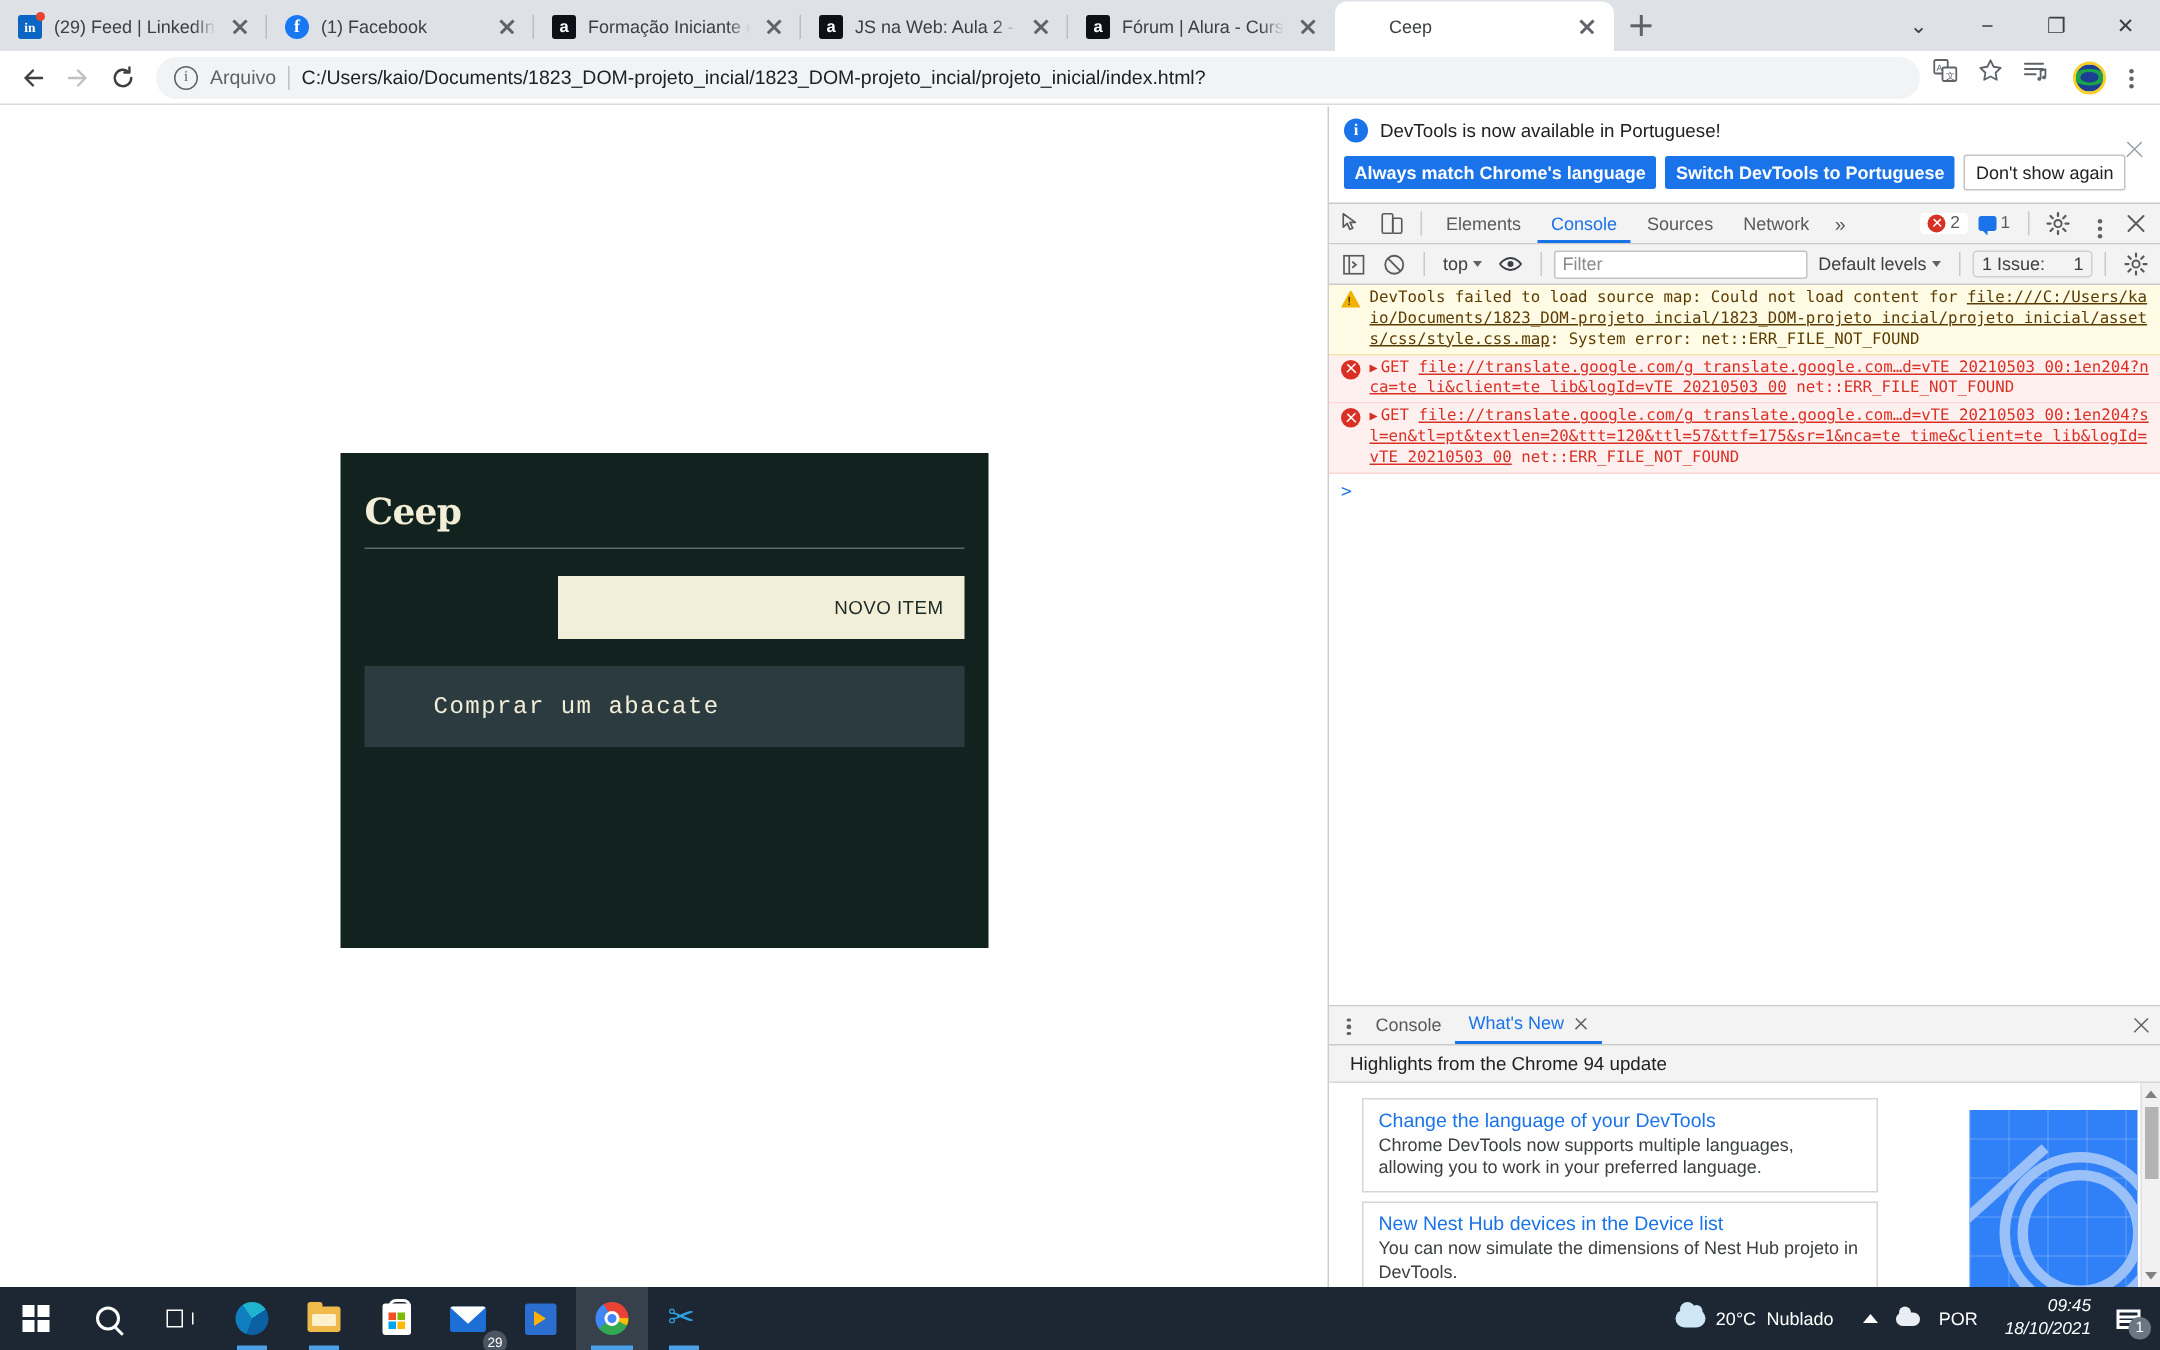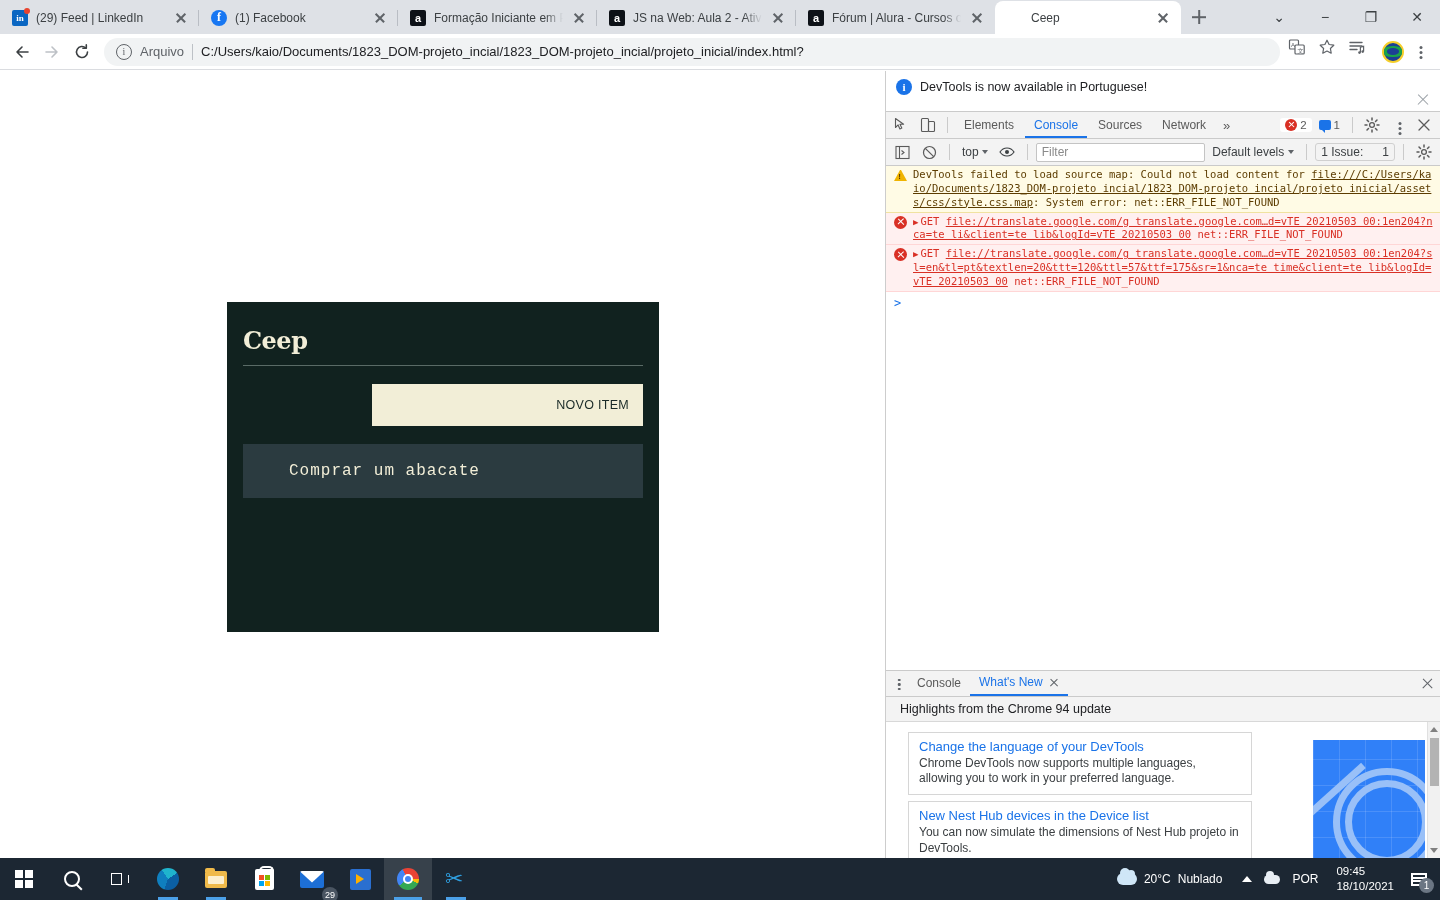--- a/index.html
+++ b/index.html
@@ -16,21 +16,21 @@
   
   .tabstrip {
     position:absolute; left:0; top:0; width:1440px; height:34px;
     background:#dee1e6; display:flex; align-items:flex-end;
   }
   .tab {
     height:33px; display:flex; align-items:center; gap:8px;
     padding:0 10px 0 12px; position:relative; min-width:0;
     border-radius:8px 8px 0 0;
   }
-  .tab.inactive { width:199px; }
+  .tab.inactive { width:178px; }
   .tab.active { width:186px; background:#fff; }
   .tab .tab-sep {
     position:absolute; right:0; top:9px; height:16px; width:1px; background:#b9bdc4;
   }
   .favicon { width:16px; height:16px; flex:0 0 16px; position:relative; }
   .tab-title {
     font-size:12px; color:#3c4043; white-space:nowrap; overflow:hidden;
     flex:1 1 auto; -webkit-mask-image: linear-gradient(to right, #000 86%, transparent 100%);
     mask-image: linear-gradient(to right, #000 86%, transparent 100%);
   }
@@ -272,21 +272,21 @@
   .win-logo i { background:#fff; }
   .tb-right { margin-left:auto; display:flex; align-items:center; gap:0; padding-right:4px; color:#fff; font-size:12px; }
   .weather { display:flex; align-items:center; gap:7px; padding:0 10px; cursor:pointer; }
   .cloud { width:20px; height:12px; background:#cfe6f7; border-radius:8px; position:relative; }
   .cloud::before { content:""; position:absolute; left:3px; top:-5px; width:10px; height:10px; background:#cfe6f7; border-radius:50%; }
   .cloud::after { content:""; position:absolute; right:2px; top:-3px; width:8px; height:8px; background:#cfe6f7; border-radius:50%; }
   .tray { display:flex; align-items:center; gap:12px; padding:0 10px; }
   .chev-up { width:0; height:0; border-left:5px solid transparent; border-right:5px solid transparent; border-bottom:6px solid #fff; cursor:pointer; }
   .cloud-sm { width:16px; height:9px; background:#e8eef4; border-radius:6px; position:relative; }
   .cloud-sm::before { content:""; position:absolute; left:2px; top:-4px; width:8px; height:8px; background:#e8eef4; border-radius:50%; }
-  .clock { text-align:left; line-height:1.28; padding:0 8px; cursor:pointer; font-size:11.5px; }
+  .clock { text-align:right; line-height:1.28; padding:0 8px; cursor:pointer; font-size:11.5px;font-style:italic; }
   .notif { width:34px; height:42px; display:flex; align-items:center; justify-content:center; position:relative; cursor:pointer; }
   .notif-box { width:16px; height:13px; background:#fff; position:relative; }
   .notif-box i { position:absolute; left:2px; height:1.6px; background:#1c2733; }
   .notif-box i:nth-child(1){ top:2.5px; width:12px; }
   .notif-box i:nth-child(2){ top:6px; width:12px; }
   .notif-box i:nth-child(3){ top:9.5px; width:7px; }
   .notif-badge { position:absolute; right:2px; bottom:7px; width:15px; height:15px; border-radius:50%;
     background:#6b7683; color:#fff; font-size:10px; display:flex; align-items:center; justify-content:center; }
 
   
@@ -456,20 +456,25 @@
     </div>
   </div>
 
   <div class="devtools">
 
     <div class="dt-banner">
       <div class="dt-banner-row1">
         <span class="info-circle">i</span>
         <span class="dt-banner-text">DevTools is now available in Portuguese!</span>
       </div>
+      <div class="dt-banner-row2">
+        <button class="btn-blue">Always match Chrome's language</button>
+        <button class="btn-blue">Switch DevTools to Portuguese</button>
+        <button class="btn-plain">Don't show again</button>
+      </div>
       <span class="banner-close"></span>
     </div>
 
     <div class="dt-tabs">
       <div class="dt-iconbtn">
         <svg width="16" height="16" viewBox="0 0 16 16" style="position:absolute;left:4px;top:4px">
             <path d="M1.5 1.5v9l2.6-2.6 1.8 4 1.9-.8-1.8-3.9h3.6z" stroke="#5a5a5a" stroke-width="1.1" fill="none" stroke-linejoin="round"></path>
           </svg>
       </div>
       <div class="dt-iconbtn">

